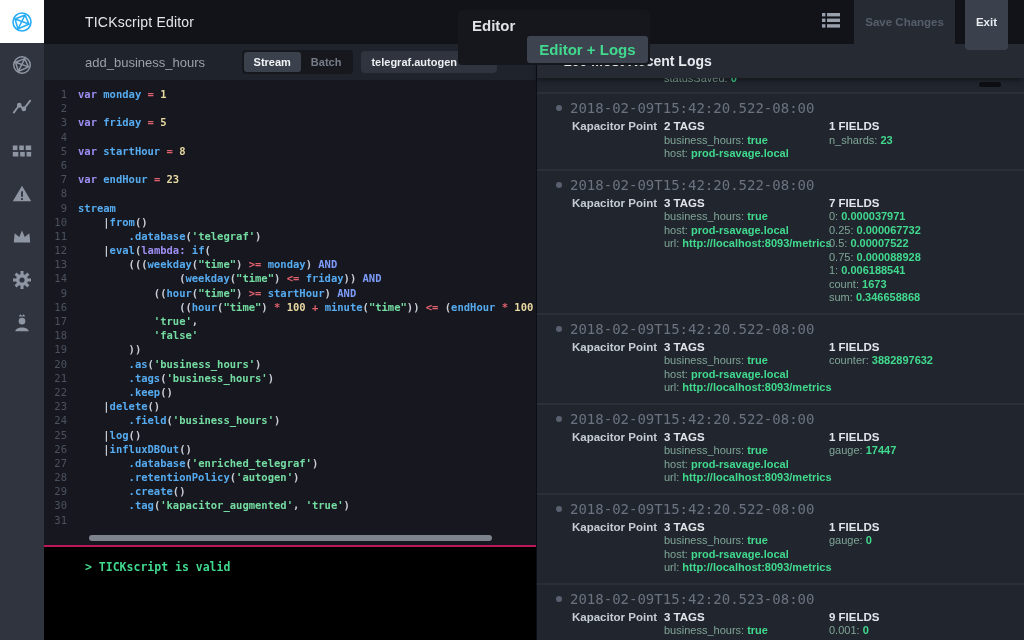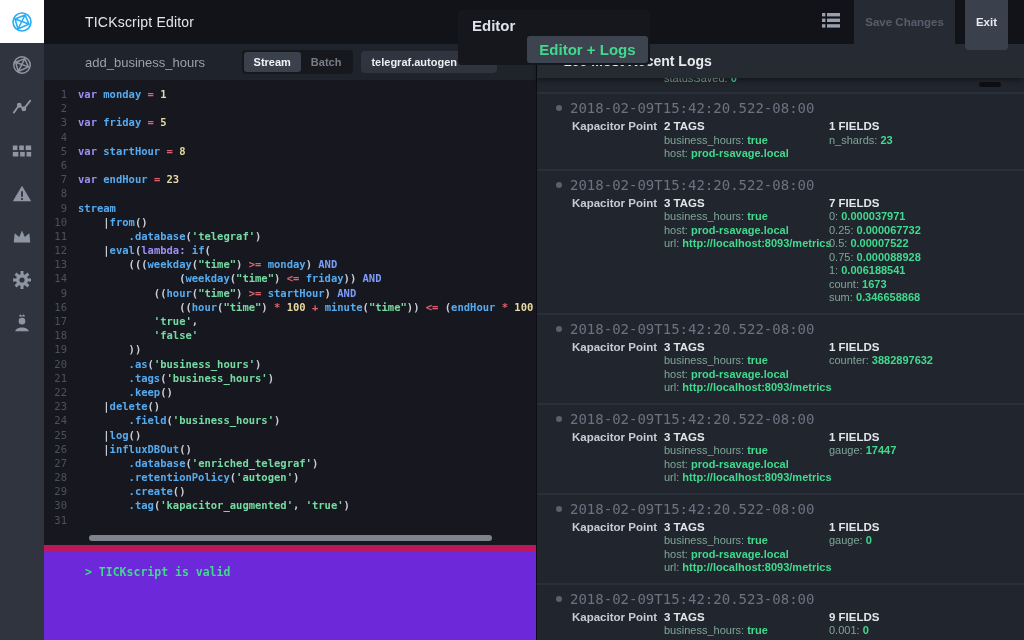--- a/index.html
+++ b/index.html
@@ -50,21 +50,21 @@
   .tk-kw  { color:#9e8df2; }
   .tk-kw2 { color:#7d9bf8; }
   .tk-fn  { color:#56abf0; }
   .tk-num { color:#e8d9a2; }
   .tk-op  { color:#e0616e; }
   .tk-str { color:#74dca2; }
   .tk-pln { color:#c9ced6; }
   #code-hscrollbar { position:absolute; left:45px; width:403px; bottom:4px; height:6px;
                      background:#7e848d; border-radius:3px; }
 
-  #status-bar { flex:0 0 95px; background:#6d28d9; border-top:7px solid #be185d; }
+  #status-bar { flex:0 0 95px; background:#000000; border-top:2px solid #be185d; }
   #status-text { color:#41d98e; font-family:"DejaVu Sans Mono", monospace; font-size:11.5px;
                  font-weight:bold; padding:13px 0 0 41px; }
 
   
   #logs-pane { position:absolute; left:536px; top:44px; width:488px; height:596px;
                background:#21262e; border-left:1px solid #0c0e13; display:flex; flex-direction:column; }
   #logs-header { flex:0 0 34px; background:#262b33; display:flex; align-items:center;
                  box-shadow:0 3px 5px rgba(0,0,0,.35); z-index:2; }
   #logs-header .t { color:#e6e9ed; font-size:14px; font-weight:bold; margin-left:27px; }
   #log-list { flex:1 1 auto; overflow:hidden; position:relative; }

